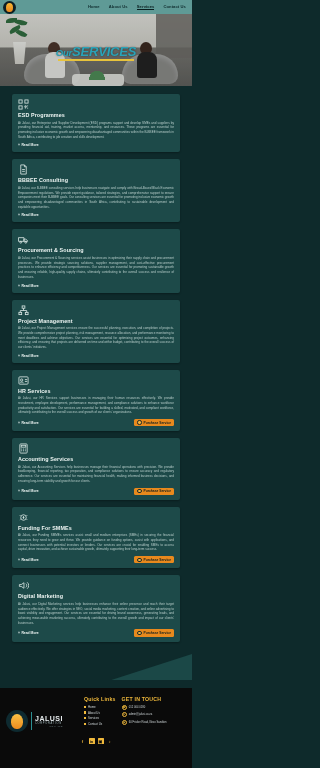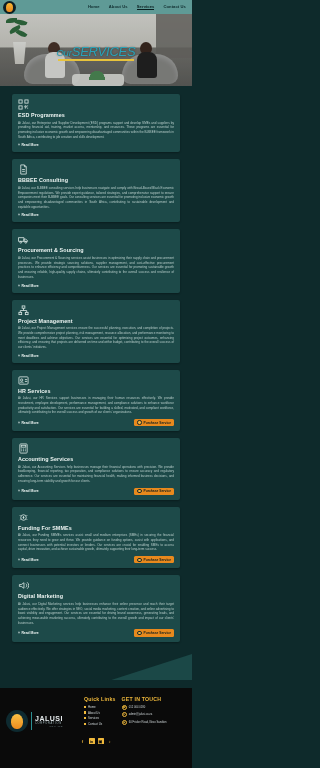--- a/index.html
+++ b/index.html
@@ -93,21 +93,21 @@
     position: absolute; bottom: 6px; left: 88px; width: 18px; height: 12px;
     background: radial-gradient(circle at 50% 90%, #4e8c52 0 55%, transparent 56%);
   }
   .hero-overlay { position: absolute; inset: 0; background: rgba(20,40,45,.18); }
   .hero-title-wrap {
     position: absolute; left: 0; right: 0; top: 28px;
     text-align: center;
   }
   .hero-title {
     display: inline-block; position: relative;
-    font-size: 13px; font-weight: normal; font-style: italic;
+    font-size: 13px; font-weight: bold; font-style: italic;
     letter-spacing: -.2px;
     color: #2aa3b8;
     text-shadow: 0 0 2px rgba(0,0,0,.45);
     padding: 0 4px;
   }
   .hero-title .small { font-size: 9.5px; }
   .hero-underline {
     position: absolute; left: 6px; right: 6px; bottom: -2px; height: 1.6px;
     background: #e8c33c;
   }

